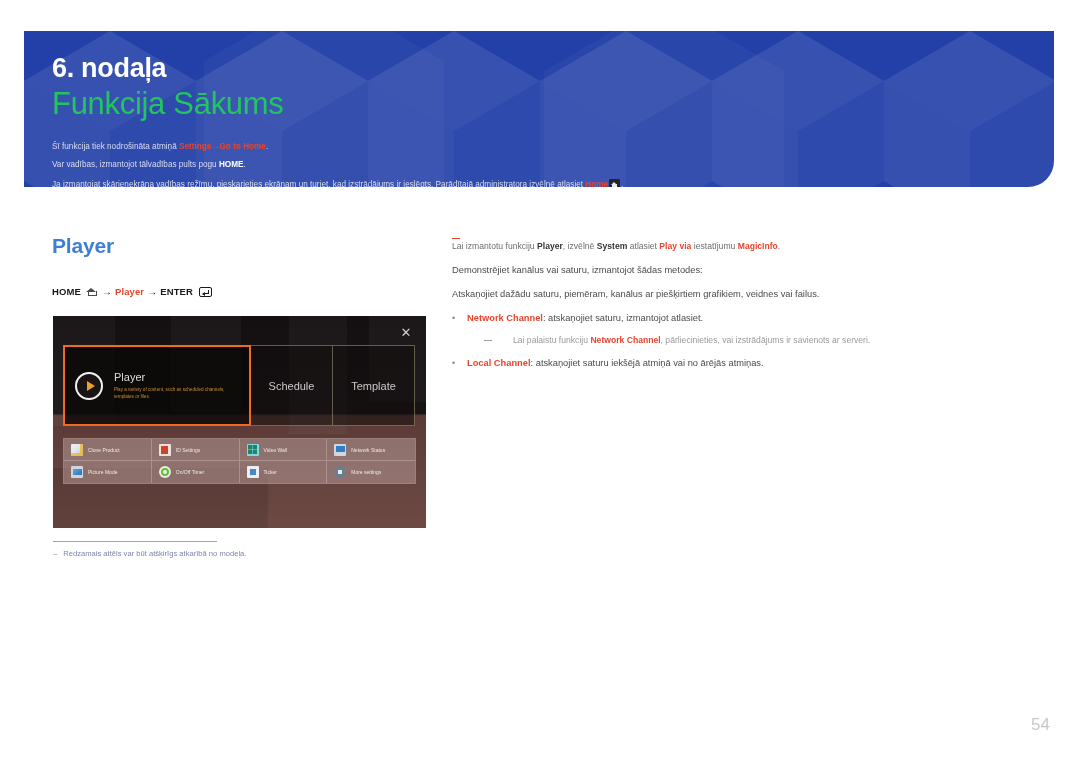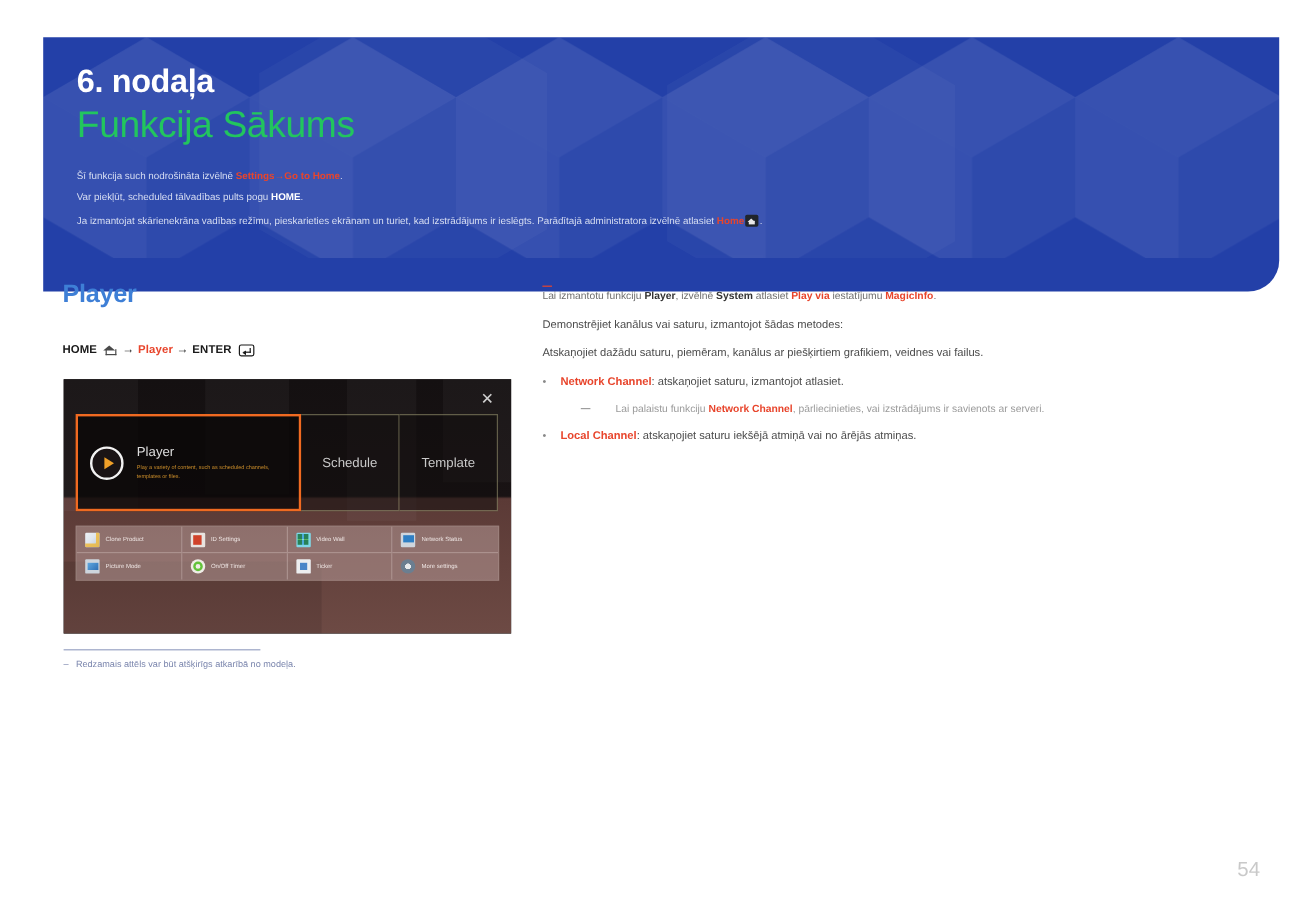--- a/index.html
+++ b/index.html
@@ -9,24 +9,24 @@
     height: 763px;
     background: #ffffff;
     font-family: "Liberation Sans", sans-serif;
     position: relative;
     overflow: hidden;
   }
 
   
   .banner {
     position: absolute;
-    left: 36px;
+    left: 24px;
     top: 31px;
     width: 1030px;
-    height: 212px;
+    height: 156px;
     background: #2340a8;
     border-bottom-right-radius: 26px;
     overflow: hidden;
   }
   .banner-pattern {
     position: absolute;
     inset: 0;
     opacity: 1;
   }
   .banner-inner {
@@ -421,24 +421,24 @@
       <polygon points="640,-30 760,40 760,170 640,240 520,170 520,40"></polygon>
     </g>
   </svg>
 
   <div class="banner-inner">
     <div class="chapter-num">6. nodaļa</div>
     <div class="chapter-title">Funkcija Sākums</div>
 
     <div class="banner-lines">
       <div class="banner-line">
-        <span>Šī funkcija such nodrošināta izvēlnē </span><span class="hl-red">Settings</span><span class="arrow">→</span><span class="hl-red">Go to Home</span><span>.</span>
+        <span>Šī funkcija tiek nodrošināta atmiņā </span><span class="hl-red">Settings</span><span class="arrow">→</span><span class="hl-red">Go to Home</span><span>.</span>
       </div>
       <div class="banner-line">
-        <span>Var piekļūt, scheduled tālvadības pults pogu </span><span class="hl-white">HOME</span><span>.</span>
+        <span>Var vadības, izmantojot tālvadības pults pogu </span><span class="hl-white">HOME</span><span>.</span>
       </div>
       <div class="banner-line">
         <span>Ja izmantojat skārienekrāna vadības režīmu, pieskarieties ekrānam un turiet, kad izstrādājums ir ieslēgts. Parādītajā administratora izvēlnē atlasiet </span><span class="hl-red">Home</span><span class="home-glyph"></span><span>.</span>
       </div>
     </div>
   </div>
 </div>
 
 <div class="left-col">
   <div class="section-title">Player</div>

